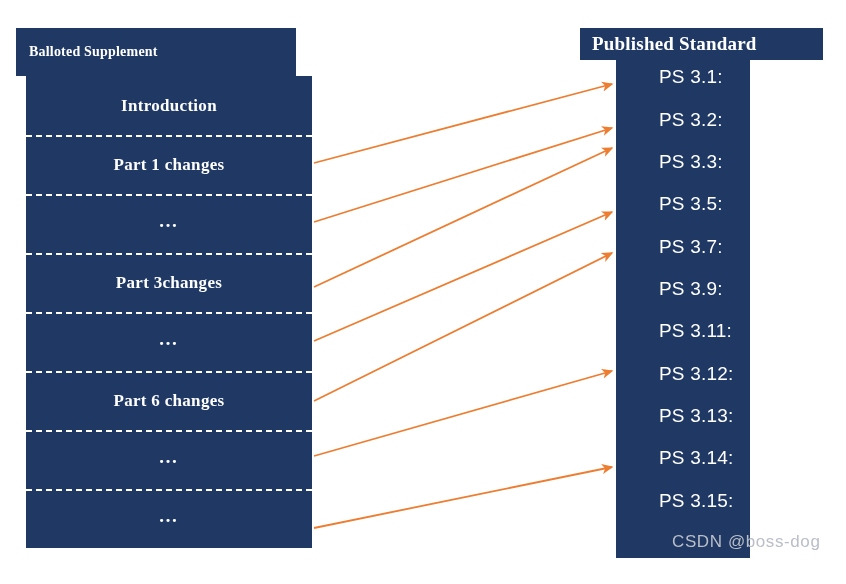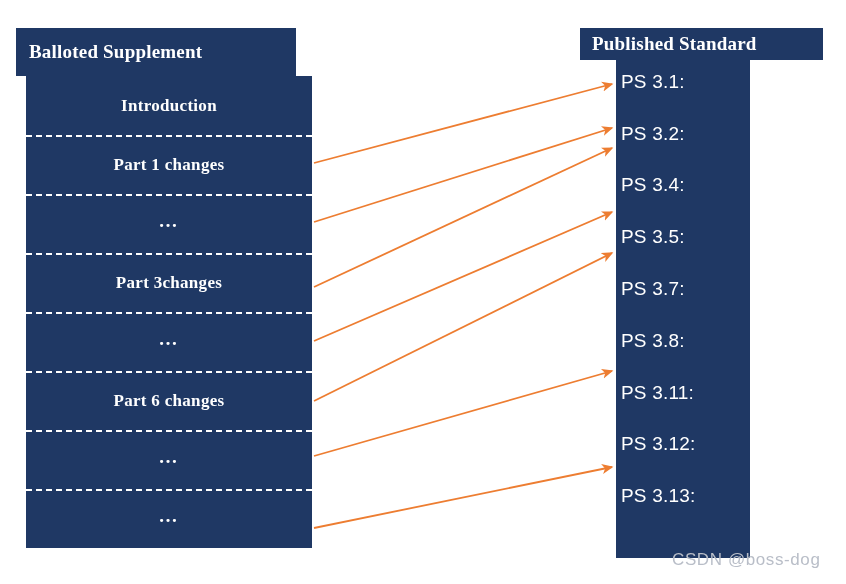--- a/index.html
+++ b/index.html
@@ -28,21 +28,21 @@
     font-weight: bold;
     display: flex;
     align-items: center;
     letter-spacing: 0.2px;
   }
   #left-title-box {
     left: 16px;
     top: 28px;
     width: 280px;
     height: 48px;
-    font-size: 19px;
+    font-size: 14px;
     padding-left: 13px;
     box-sizing: border-box;
   }
   #right-title-box {
     left: 580px;
     top: 28px;
     width: 243px;
     height: 32px;
     font-size: 19px;
     padding-left: 12px;
@@ -113,37 +113,38 @@
     flex: 1 1 0;
     display: flex;
     align-items: center;
     color: #ffffff;
     font-family: "Liberation Sans", sans-serif;
     font-weight: normal;
     font-size: 19px;
     padding-left: 5px;
     letter-spacing: 0.2px;
     white-space: nowrap;
+    margin-left: 38px;
   }
 
   
   #arrow-layer {
     position: absolute;
     left: 0;
     top: 0;
     width: 846px;
     height: 584px;
     pointer-events: none;
   }
 
   
   #watermark {
     position: absolute;
     left: 672px;
-    top: 550px;
+    top: 532px;
     font-family: "Liberation Sans", sans-serif;
     font-size: 17px;
     color: #b9bec8;
     letter-spacing: 0.6px;
     white-space: nowrap;
   }
 </style>
 </head>
 <body>
 
@@ -160,39 +161,45 @@
   <div id="right-panel"></div>
 
   <div id="right-list">
     <div class="ps-item">
         <span>PS 3.1:</span>
       </div>
     <div class="ps-item">
         <span>PS 3.2:</span>
       </div>
     <div class="ps-item">
-        <span>PS 3.4:</span>
+        <span>PS 3.3:</span>
       </div>
     <div class="ps-item">
         <span>PS 3.5:</span>
       </div>
     <div class="ps-item">
         <span>PS 3.7:</span>
       </div>
     <div class="ps-item">
-        <span>PS 3.8:</span>
+        <span>PS 3.9:</span>
       </div>
     <div class="ps-item">
         <span>PS 3.11:</span>
       </div>
     <div class="ps-item">
         <span>PS 3.12:</span>
       </div>
     <div class="ps-item">
         <span>PS 3.13:</span>
+      </div>
+    <div class="ps-item">
+        <span>PS 3.14:</span>
+      </div>
+    <div class="ps-item">
+        <span>PS 3.15:</span>
       </div>
   </div>
 
   <div id="left-panel">
     <div class="left-row">
         <span>Introduction</span>
       </div>
     <div class="left-row sep">
         <span>Part 1 changes</span>
       </div>

